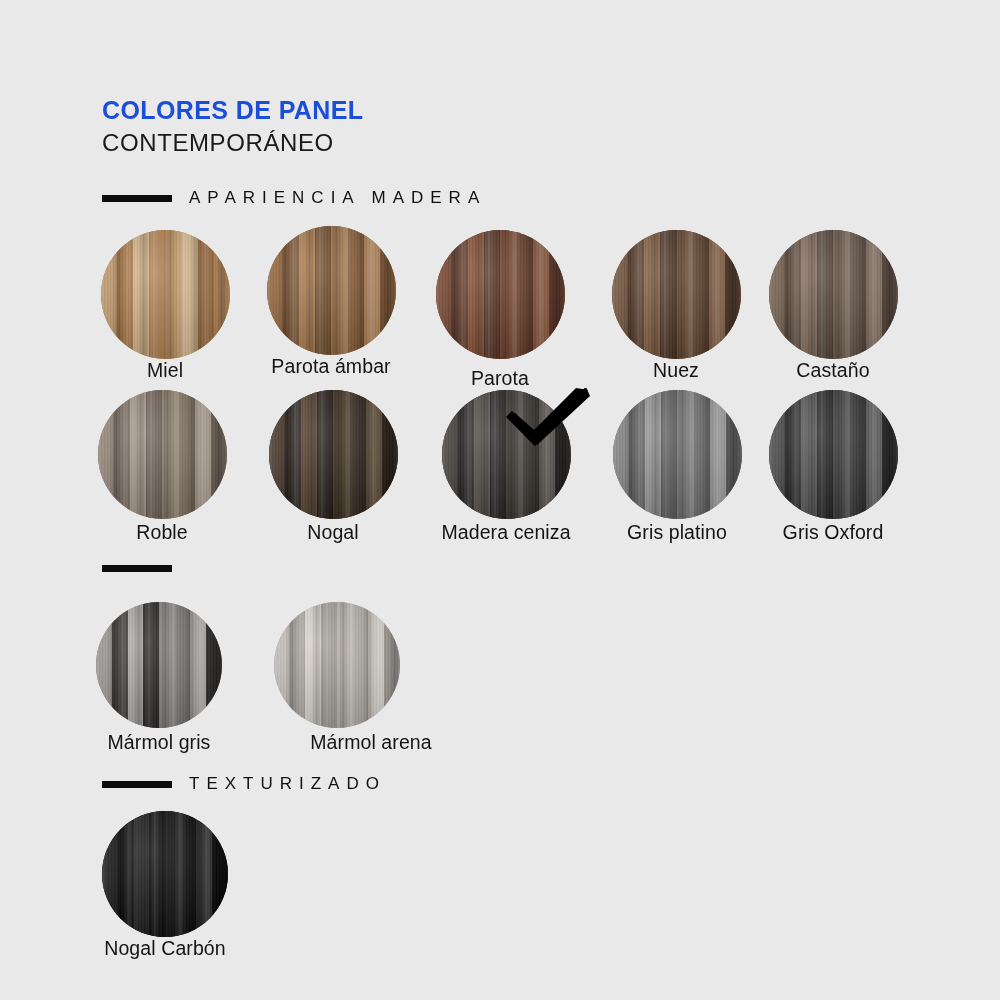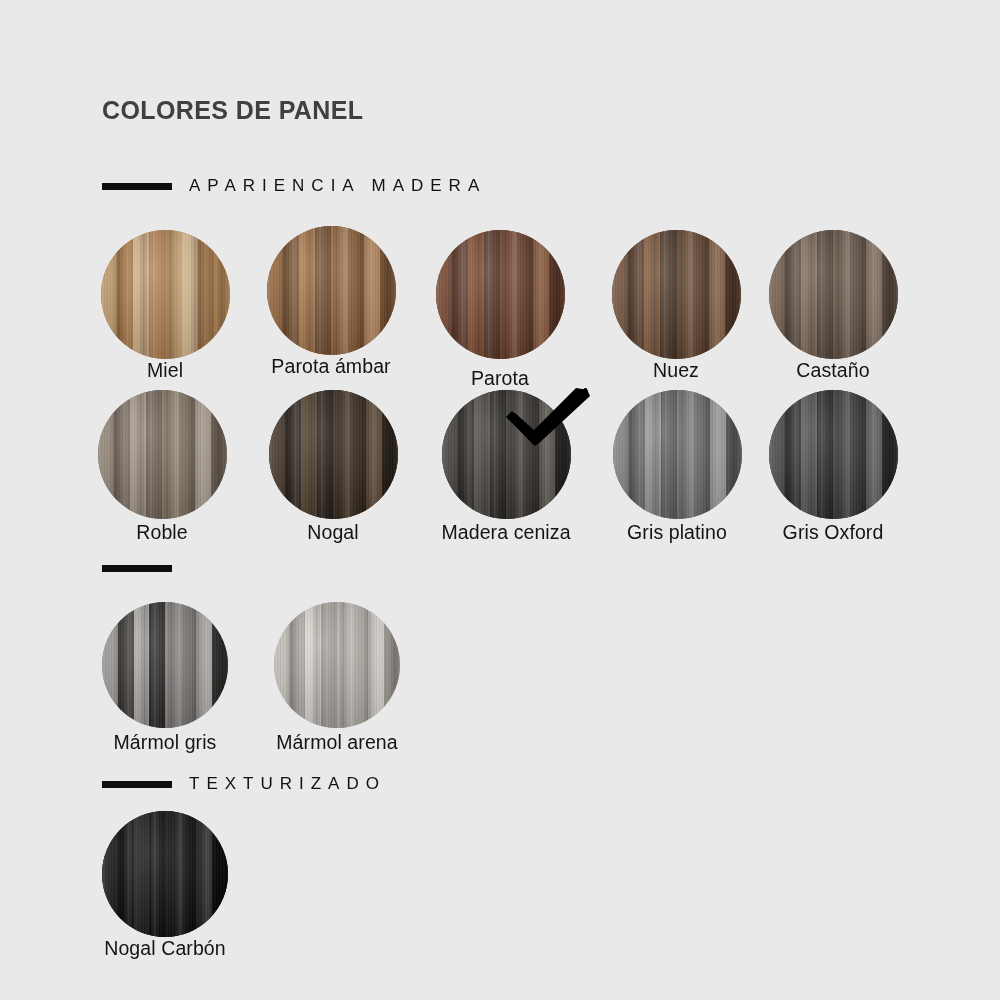--- a/index.html
+++ b/index.html
@@ -24,21 +24,21 @@
   
   .header {
     position: absolute;
     left: 102px;
     top: 96px;
   }
   .title-main {
     font-size: 25px;
     font-weight: 700;
     letter-spacing: 0.4px;
-    color: #404040;
+    color: #1d4ed8;
     line-height: 1.15;
     margin: 0;
     white-space: nowrap;
   }
   .title-sub {
     font-size: 24px;
     font-weight: 300;
     letter-spacing: 0.6px;
     color: #1a1a1a;
     line-height: 1.35;
@@ -99,24 +99,25 @@
     pointer-events: none;
   }
 </style>
 </head>
 <body>
 
 <div id="page">
 
   <div class="header">
     <div class="title-main">COLORES DE PANEL</div>
+    <div class="title-sub">CONTEMPORÁNEO</div>
   </div>
 
   <div id="sections-host">
-      <div class="section-head" style="top: 176px;">
+      <div class="section-head" style="top: 188px;">
         <span class="section-rule"></span>
         <span class="section-label">APARIENCIA MADERA</span>
       </div>
       <div class="swatch" style="left: 100.5px; top: 230px; width: 129px;">
         <div class="swatch-disc" style="width: 129px; height: 129px; background: rgb(185, 138, 85);">
           <div class="grain" style="background: radial-gradient(circle at 38% 32%, rgba(255, 255, 255, 0.14), rgba(0, 0, 0, 0.18) 85%) 0% 0% / auto, repeating-linear-gradient(90deg, rgba(0, 0, 0, 0.1) 0px, rgba(0, 0, 0, 0) 1px, rgba(255, 255, 255, 0.07) 2px, rgba(0, 0, 0, 0) 3px) 0% 0% / auto, repeating-linear-gradient(90deg, rgba(255, 255, 255, 0.17) 0px, rgba(255, 255, 255, 0.05) 5px, rgba(0, 0, 0, 0) 11px, rgba(0, 0, 0, 0.22) 17px, rgba(0, 0, 0, 0.05) 21px, rgba(255, 255, 255, 0.12) 26px) 0% 0% / auto, linear-gradient(90deg, rgb(202, 162, 113) 0%, rgb(202, 162, 113) 12.5%, rgb(167, 116, 64) 12.5%, rgb(167, 116, 64) 25%, rgb(216, 181, 136) 25%, rgb(216, 181, 136) 37.5%, rgb(176, 124, 74) 37.5%, rgb(176, 124, 74) 50%, rgb(197, 154, 100) 50%, rgb(197, 154, 100) 62.5%, rgb(224, 192, 148) 62.5%, rgb(224, 192, 148) 75%, rgb(156, 107, 60) 75%, rgb(156, 107, 60) 87.5%, rgb(187, 138, 87) 87.5%, rgb(187, 138, 87) 100%) 0% 0% / 100% 100%;"></div>
         </div>
         <div class="swatch-label" style="top: 129px;">Miel</div>
       </div>
       <div class="swatch" style="left: 266.5px; top: 226px; width: 129px;">
@@ -169,31 +170,31 @@
       </div>
       <div class="swatch" style="left: 768.5px; top: 390px; width: 129px;">
         <div class="swatch-disc" style="width: 129px; height: 129px; background: rgb(61, 61, 61);">
           <div class="grain" style="background: radial-gradient(circle at 38% 32%, rgba(255, 255, 255, 0.14), rgba(0, 0, 0, 0.18) 85%) 0% 0% / auto, repeating-linear-gradient(90deg, rgba(0, 0, 0, 0.1) 0px, rgba(0, 0, 0, 0) 1px, rgba(255, 255, 255, 0.07) 2px, rgba(0, 0, 0, 0) 3px) 0% 0% / auto, repeating-linear-gradient(90deg, rgba(255, 255, 255, 0.17) 0px, rgba(255, 255, 255, 0.05) 5px, rgba(0, 0, 0, 0) 11px, rgba(0, 0, 0, 0.22) 17px, rgba(0, 0, 0, 0.05) 21px, rgba(255, 255, 255, 0.12) 26px) 0% 0% / auto, linear-gradient(90deg, rgb(78, 78, 78) 0%, rgb(78, 78, 78) 12.5%, rgb(38, 38, 38) 12.5%, rgb(38, 38, 38) 25%, rgb(90, 90, 90) 25%, rgb(90, 90, 90) 37.5%, rgb(28, 28, 28) 37.5%, rgb(28, 28, 28) 50%, rgb(67, 67, 67) 50%, rgb(67, 67, 67) 62.5%, rgb(51, 51, 51) 62.5%, rgb(51, 51, 51) 75%, rgb(97, 97, 97) 75%, rgb(97, 97, 97) 87.5%, rgb(33, 33, 33) 87.5%, rgb(33, 33, 33) 100%) 0% 0% / 100% 100%;"></div>
         </div>
         <div class="swatch-label" style="top: 131px;">Gris Oxford</div>
       </div>
       <div class="section-head" style="top: 565px;">
         <span class="section-rule"></span>
       </div>
-      <div class="swatch" style="left: 102px; top: 602px; width: 126px;">
+      <div class="swatch" style="left: 96px; top: 602px; width: 126px;">
         <div class="swatch-disc" style="width: 126px; height: 126px; background: rgb(141, 138, 136);">
           <div class="grain" style="background: radial-gradient(circle at 38% 32%, rgba(255, 255, 255, 0.14), rgba(0, 0, 0, 0.18) 85%) 0% 0% / auto, repeating-linear-gradient(90deg, rgba(0, 0, 0, 0.1) 0px, rgba(0, 0, 0, 0) 1px, rgba(255, 255, 255, 0.07) 2px, rgba(0, 0, 0, 0) 3px) 0% 0% / auto, repeating-linear-gradient(90deg, rgba(255, 255, 255, 0.17) 0px, rgba(255, 255, 255, 0.05) 5px, rgba(0, 0, 0, 0) 11px, rgba(0, 0, 0, 0.22) 17px, rgba(0, 0, 0, 0.05) 21px, rgba(255, 255, 255, 0.12) 26px) 0% 0% / auto, linear-gradient(90deg, rgb(163, 160, 157) 0%, rgb(163, 160, 157) 12.5%, rgb(53, 50, 47) 12.5%, rgb(53, 50, 47) 25%, rgb(176, 173, 170) 25%, rgb(176, 173, 170) 37.5%, rgb(31, 29, 28) 37.5%, rgb(31, 29, 28) 50%, rgb(143, 140, 137) 50%, rgb(143, 140, 137) 62.5%, rgb(118, 115, 113) 62.5%, rgb(118, 115, 113) 75%, rgb(183, 180, 177) 75%, rgb(183, 180, 177) 87.5%, rgb(42, 40, 38) 87.5%, rgb(42, 40, 38) 100%) 0% 0% / 100% 100%;"></div>
         </div>
         <div class="swatch-label" style="top: 129px;">Mármol gris</div>
       </div>
       <div class="swatch" style="left: 274px; top: 602px; width: 126px;">
         <div class="swatch-disc" style="width: 126px; height: 126px; background: rgb(189, 184, 177);">
           <div class="grain" style="background: radial-gradient(circle at 38% 32%, rgba(255, 255, 255, 0.14), rgba(0, 0, 0, 0.18) 85%) 0% 0% / auto, repeating-linear-gradient(90deg, rgba(0, 0, 0, 0.1) 0px, rgba(0, 0, 0, 0) 1px, rgba(255, 255, 255, 0.07) 2px, rgba(0, 0, 0, 0) 3px) 0% 0% / auto, repeating-linear-gradient(90deg, rgba(255, 255, 255, 0.17) 0px, rgba(255, 255, 255, 0.05) 5px, rgba(0, 0, 0, 0) 11px, rgba(0, 0, 0, 0.22) 17px, rgba(0, 0, 0, 0.05) 21px, rgba(255, 255, 255, 0.12) 26px) 0% 0% / auto, linear-gradient(90deg, rgb(207, 202, 195) 0%, rgb(207, 202, 195) 12.5%, rgb(169, 164, 157) 12.5%, rgb(169, 164, 157) 25%, rgb(221, 216, 209) 25%, rgb(221, 216, 209) 37.5%, rgb(158, 153, 146) 37.5%, rgb(158, 153, 146) 50%, rgb(197, 192, 185) 50%, rgb(197, 192, 185) 62.5%, rgb(179, 174, 167) 62.5%, rgb(179, 174, 167) 75%, rgb(227, 222, 215) 75%, rgb(227, 222, 215) 87.5%, rgb(164, 160, 153) 87.5%, rgb(164, 160, 153) 100%) 0% 0% / 100% 100%;"></div>
         </div>
-        <div class="swatch-label" style="top: 129px;">Mármol arena</div>
+        <div class="swatch-label" style="top: 129px; margin-left: 34px;">Mármol arena</div>
       </div>
       <div class="section-head" style="top: 774px;">
         <span class="section-rule"></span>
         <span class="section-label">TEXTURIZADO</span>
       </div>
       <div class="swatch" style="left: 102px; top: 811px; width: 126px;">
         <div class="swatch-disc" style="width: 126px; height: 126px; background: rgb(12, 12, 12);">
           <div class="grain" style="background: radial-gradient(circle at 38% 32%, rgba(255, 255, 255, 0.14), rgba(0, 0, 0, 0.18) 85%) 0% 0% / auto, repeating-linear-gradient(90deg, rgba(0, 0, 0, 0.1) 0px, rgba(0, 0, 0, 0) 1px, rgba(255, 255, 255, 0.07) 2px, rgba(0, 0, 0, 0) 3px) 0% 0% / auto, repeating-linear-gradient(90deg, rgba(255, 255, 255, 0.17) 0px, rgba(255, 255, 255, 0.05) 5px, rgba(0, 0, 0, 0) 11px, rgba(0, 0, 0, 0.22) 17px, rgba(0, 0, 0, 0.05) 21px, rgba(255, 255, 255, 0.12) 26px) 0% 0% / auto, linear-gradient(90deg, rgb(23, 23, 23) 0%, rgb(23, 23, 23) 12.5%, rgb(0, 0, 0) 12.5%, rgb(0, 0, 0) 25%, rgb(31, 31, 31) 25%, rgb(31, 31, 31) 37.5%, rgb(0, 0, 0) 37.5%, rgb(0, 0, 0) 50%, rgb(18, 18, 18) 50%, rgb(18, 18, 18) 62.5%, rgb(5, 5, 5) 62.5%, rgb(5, 5, 5) 75%, rgb(36, 36, 36) 75%, rgb(36, 36, 36) 87.5%, rgb(0, 0, 0) 87.5%, rgb(0, 0, 0) 100%) 0% 0% / 100% 100%;"></div>
         </div>
         <div class="swatch-label" style="top: 126px;">Nogal Carbón</div>

